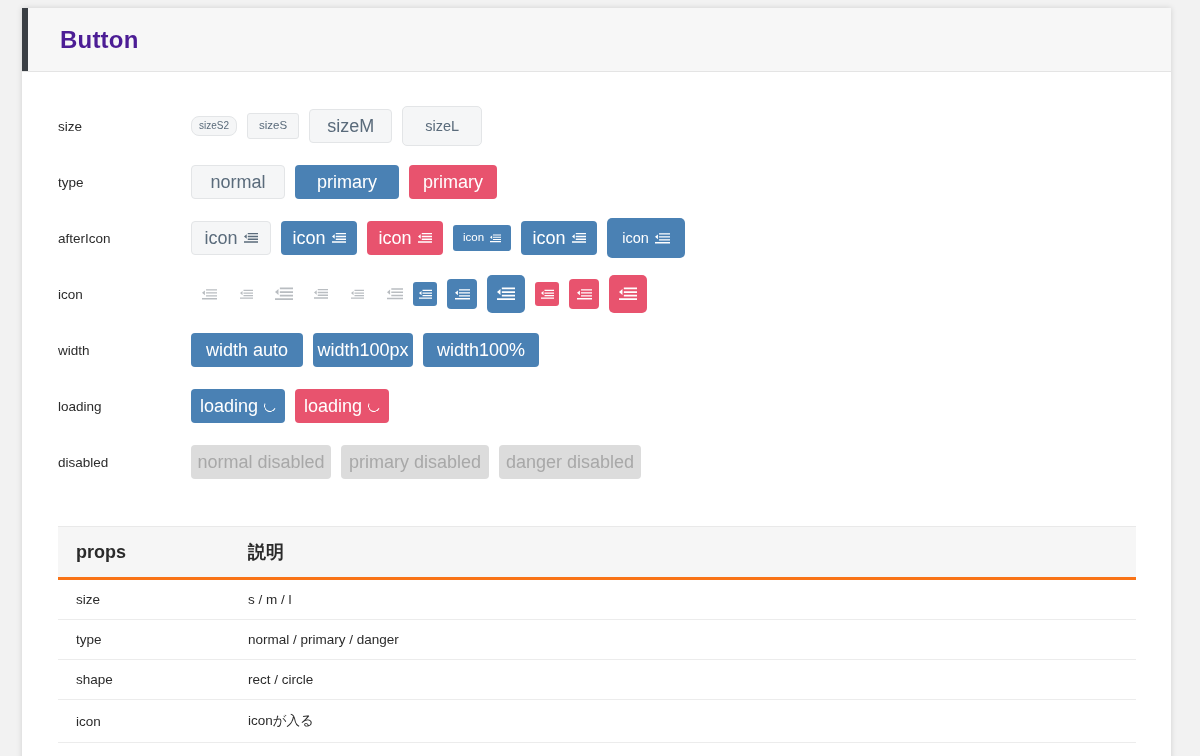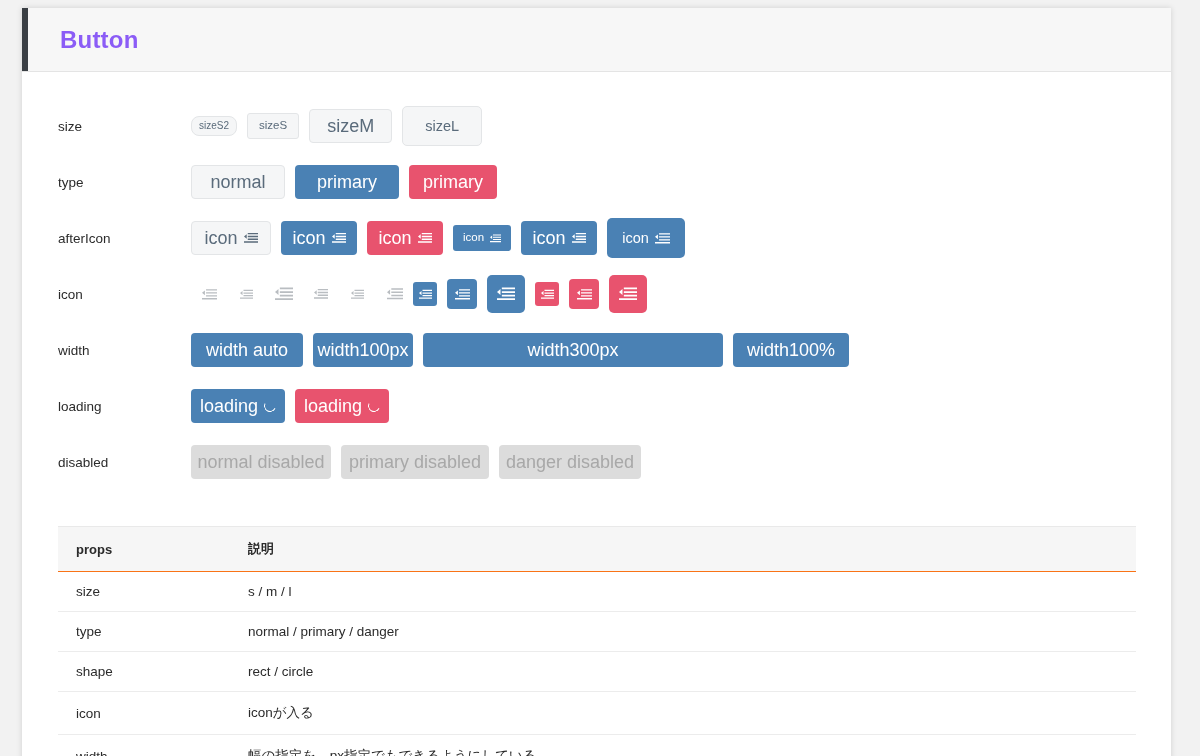--- a/index.html
+++ b/index.html
@@ -34,21 +34,21 @@
   .header-bar {
     position: absolute;
     left: 0; top: 0; bottom: 0;
     width: 6px;
     background: #3a3f44;
   }
   .header-title {
     margin-left: 38px;
     font-size: 24px;
     font-weight: bold;
-    color: #8b5cf6;
+    color: #4c1d95;
     letter-spacing: .2px;
   }
   
   .demo {
     padding: 26px 0 0 0;
   }
   .row {
     display: flex;
     align-items: center;
     min-height: 56px;
@@ -127,22 +127,22 @@
     width: 1078px;
     font-size: 13.5px;
   }
   table.props th {
     text-align: left;
     background: #f6f6f6;
     font-weight: bold;
     color: #2b2b2b;
     padding: 13px 0 13px 18px;
     border-top: 1px solid #e9e9e9;
-    border-bottom: 1px solid #f97316;
-    font-size: 13px;
+    border-bottom: 3px solid #f97316;
+    font-size: 18px;
   }
   table.props td {
     padding: 12px 0 12px 18px;
     color: #2b2b2b;
     border-bottom: 1px solid #ececec;
   }
   table.props th:first-child, table.props td:first-child { width: 172px; }
 </style>
 </head>
 <body>
@@ -319,21 +319,20 @@
               </span>
             </button>
         </div>
       </div>
 
       <div class="row">
         <div class="row-label">width</div>
         <div class="row-items">
           <button class="btn primary m w-auto" style="width:112px;padding:0">width auto</button>
           <button class="btn primary m w-100px">width100px</button>
-          <button class="btn primary m w-300px">width300px</button>
           <button class="btn primary m w-pct">width100%</button>
         </div>
       </div>
 
       <div class="row">
         <div class="row-label">loading</div>
         <div class="row-items">
           <button class="btn primary m" style="width:94px;padding:0">
             <span>loading</span>
             <span class="spin"></span>

